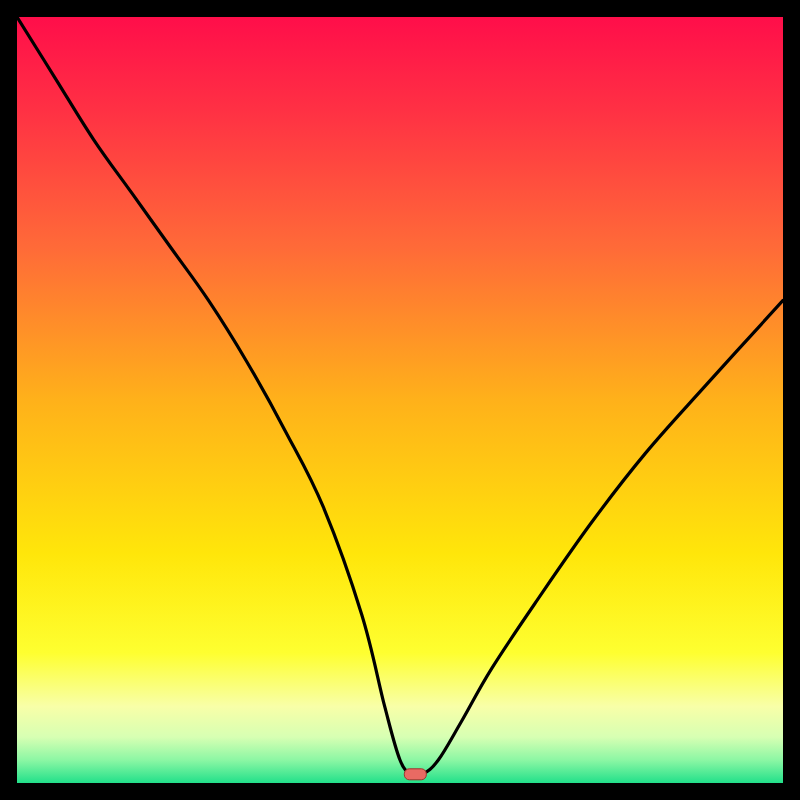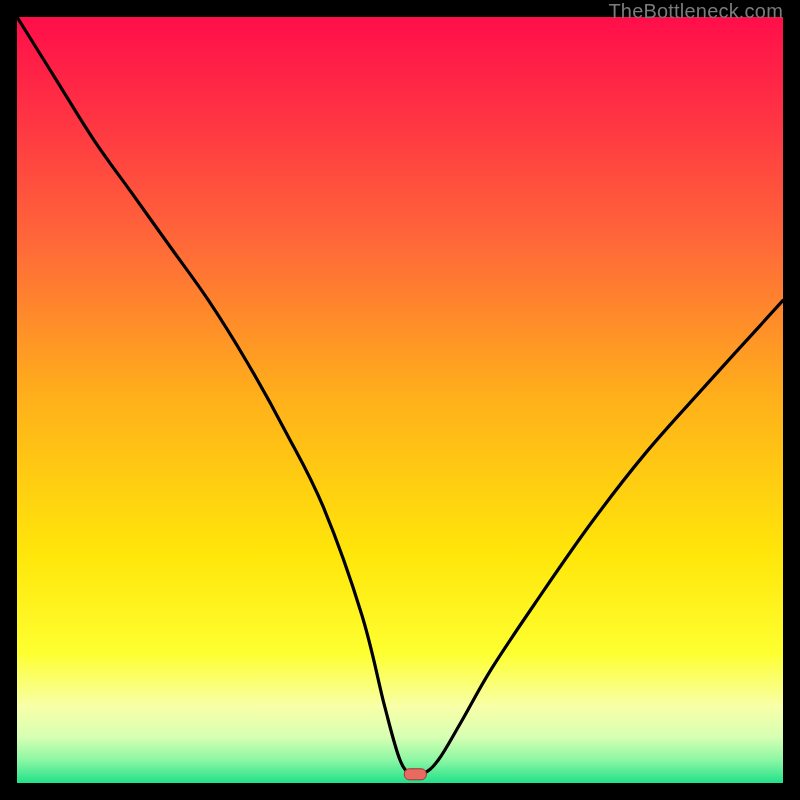--- a/index.html
+++ b/index.html
@@ -50,14 +50,13 @@
           <stop offset="90%" stop-color="#f8ffa8"></stop>
           <stop offset="94%" stop-color="#d7ffb3"></stop>
           <stop offset="97%" stop-color="#8cf7a4"></stop>
           <stop offset="100%" stop-color="#22e08a"></stop>
         </linearGradient>
     </defs>
     <rect x="0" y="0" width="766" height="766" fill="url(#bg-grad)"></rect>
     <path id="curve-path" fill="none" stroke="#000000" stroke-width="3.2" stroke-linejoin="round" stroke-linecap="round" d="M 0 0 C 6.894 11.030399999999995, 24.512000000000004 39.21919999999996, 38.300000000000004 61.27999999999997 C 52.08800000000001 83.34079999999999, 62.81200000000001 101.87800000000007, 76.60000000000001 122.56000000000006 C 90.388 143.24200000000005, 101.112 156.87679999999995, 114.89999999999999 176.17999999999995 C 128.688 195.48319999999995, 139.412 210.49680000000006, 153.20000000000002 229.80000000000007 C 166.98800000000003 249.10320000000007, 177.71200000000002 262.73800000000006, 191.5 283.42 C 205.28799999999998 304.102, 216.012 321.2604, 229.79999999999998 344.7 C 243.58799999999997 368.1396, 254.31199999999995 387.4428, 268.09999999999997 413.64 C 281.888 439.8372, 292.612 457.1488, 306.40000000000003 490.24 C 320.18800000000005 523.3312, 333.6696 561.6312, 344.7 597.48 C 355.7304 633.3288, 360.786 663.2028, 367.68 689.4 C 374.574 715.5971999999999, 378.1742 730.88656, 383 743.02 C 387.8258 755.1534399999999, 390.35360000000003 754.32616, 394.49 756.808 C 398.6264 759.28984, 401.1542 759.28984, 405.98 756.808 C 410.80580000000003 754.32616, 414.406 752.39584, 421.3 743.02 C 428.194 733.6441599999999, 434.6284 721.2656000000001, 444.28 704.72 C 453.93159999999995 688.1744, 461.132 673.1608, 474.92 651.1 C 488.708 629.0392, 502.9556 608.3571999999999, 520.88 582.16 C 538.8044 555.9628, 555.1968 531.7572, 574.5 505.56 C 593.8032 479.3628, 607.438 461.4384, 628.12 436.62 C 648.802 411.8016, 664.5816 395.25600000000003, 689.4 367.68 C 714.2184 340.104, 752.212 298.58680000000004, 766 283.42"></path>
     <rect id="min-marker" rx="5" ry="5" height="11" fill="#e96a63" stroke="#a0332e" stroke-width="1" x="387.32" y="751.808" width="22"></rect>
   </svg>
-  <div class="watermark">TheBottleneck.com</div>
 </div>
 
 </body></html>

